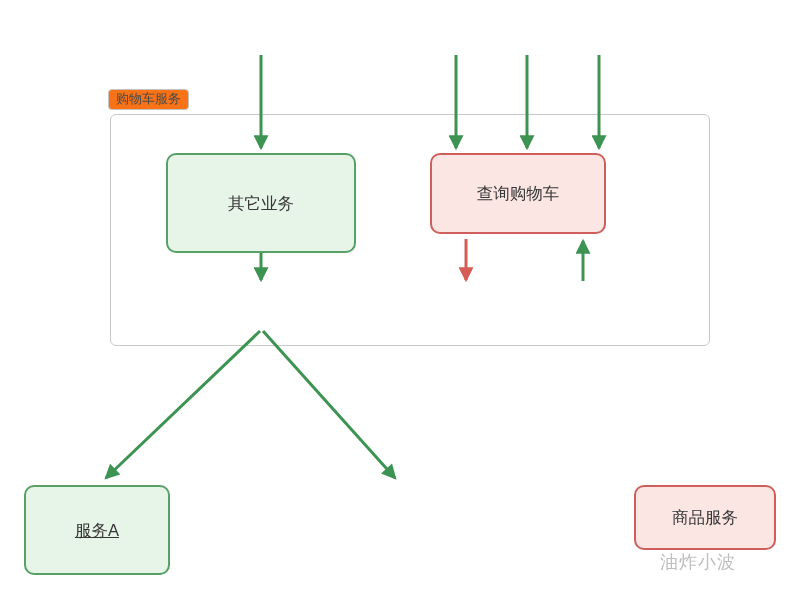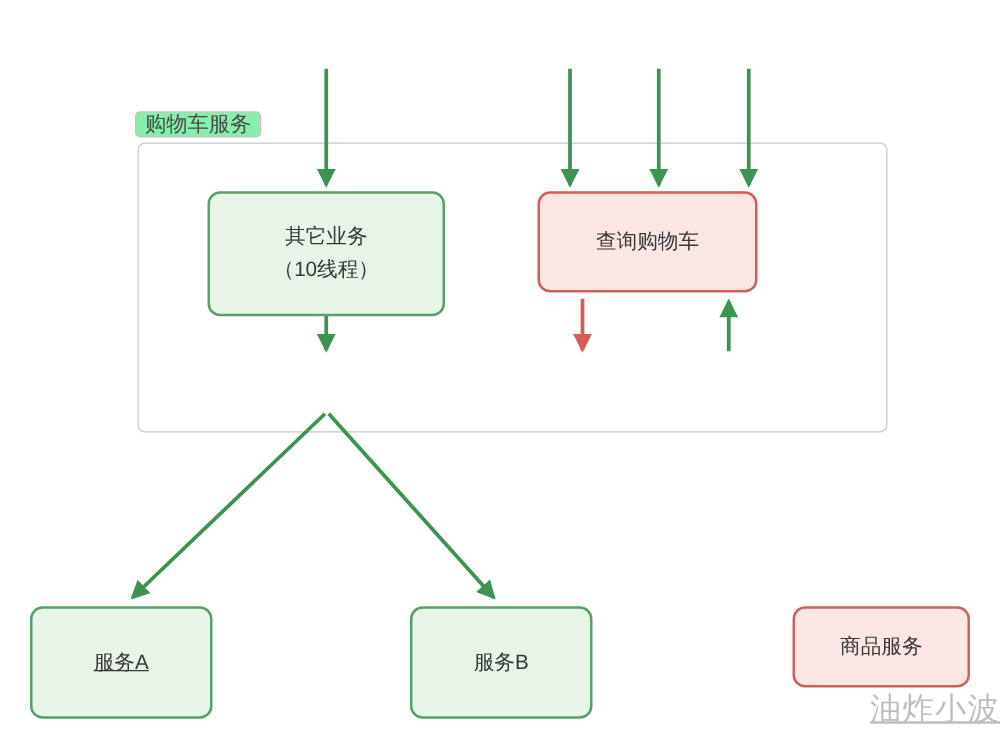--- a/index.html
+++ b/index.html
@@ -31,27 +31,28 @@
     left: 110px; top: 114px;
     width: 598px; height: 230px;
     border: 1.5px solid var(--container_border);
     border-radius: 6px;
     background: transparent;
   }
   .group-label {
     position: absolute;
     left: 108px; top: 89px;
     padding: 3px 7px 2px 7px;
-    font-size: 17px;
+    font-size: 13px;
     line-height: 14px;
     color: #4a4a4a;
-    background: #86efac;
+    background: #f97316;
     border: 1px solid #c3c3c3;
     border-radius: 4px;
     white-space: nowrap;
+    font-family: Liberation Mono, monospace;
   }
 
   .node {
     position: absolute;
     display: flex;
     flex-direction: column;
     align-items: center;
     justify-content: center;
     box-sizing: border-box;
     font-size: 16.5px;
@@ -74,28 +75,27 @@
   .n-other   { left: 166px; top: 153px; width: 190px; height: 100px; }
   .n-query   { left: 430px; top: 153px; width: 176px; height: 81px; }
   .n-bpass   { left: 166px; top: 286px; width: 190px; height: 43px; }
   .n-bfuse   { left: 432px; top: 286px; width: 190px; height: 43px; }
   .n-sva     { left: 24px;  top: 485px; width: 146px; height: 90px; text-decoration: underline; }
   .n-svb     { left: 328px; top: 485px; width: 146px; height: 90px; }
   .n-prod    { left: 634px; top: 485px; width: 142px; height: 65px; }
 
   .watermark {
     position: absolute;
-    left: 696px; top: 550px;
-    font-size: 25px;
+    left: 660px; top: 550px;
+    font-size: 18px;
     color: var(--watermark);
     opacity: 0.75;
     letter-spacing: 1px;
     white-space: nowrap;
     pointer-events: none;
-    text-decoration: underline;
   }
 </style>
 </head>
 <body>
 
 <div id="canvas">
 
   <div class="group-box"></div>
   <div class="group-label">购物车服务</div>
 
@@ -118,35 +118,31 @@
 
     <line class="arrow-red" x1="466" y1="239" x2="466" y2="280" marker-end="url(#ah-red)"></line>
     <line class="arrow-green" x1="583" y1="281" x2="583" y2="241" marker-end="url(#ah-green)"></line>
 
     <line class="arrow-green" x1="260" y1="331" x2="106" y2="478" marker-end="url(#ah-green)"></line>
     <line class="arrow-green" x1="263" y1="331" x2="395" y2="478" marker-end="url(#ah-green)"></line>
   </svg>
 
   <div class="node green rect n-other">
     <div>其它业务</div>
-    <div>（10线程）</div>
   </div>
 
   <div class="node red rect n-query">
     <div>查询购物车</div>
   </div>
 
 
 
   <div class="node green rect n-sva">
     <div>服务A</div>
   </div>
 
-  <div class="node green rect n-svb">
-    <div>服务B</div>
-  </div>
 
   <div class="node red rect n-prod">
     <div>商品服务</div>
   </div>
 
   <div class="watermark">油炸小波</div>
 </div>
 
 </body></html>

